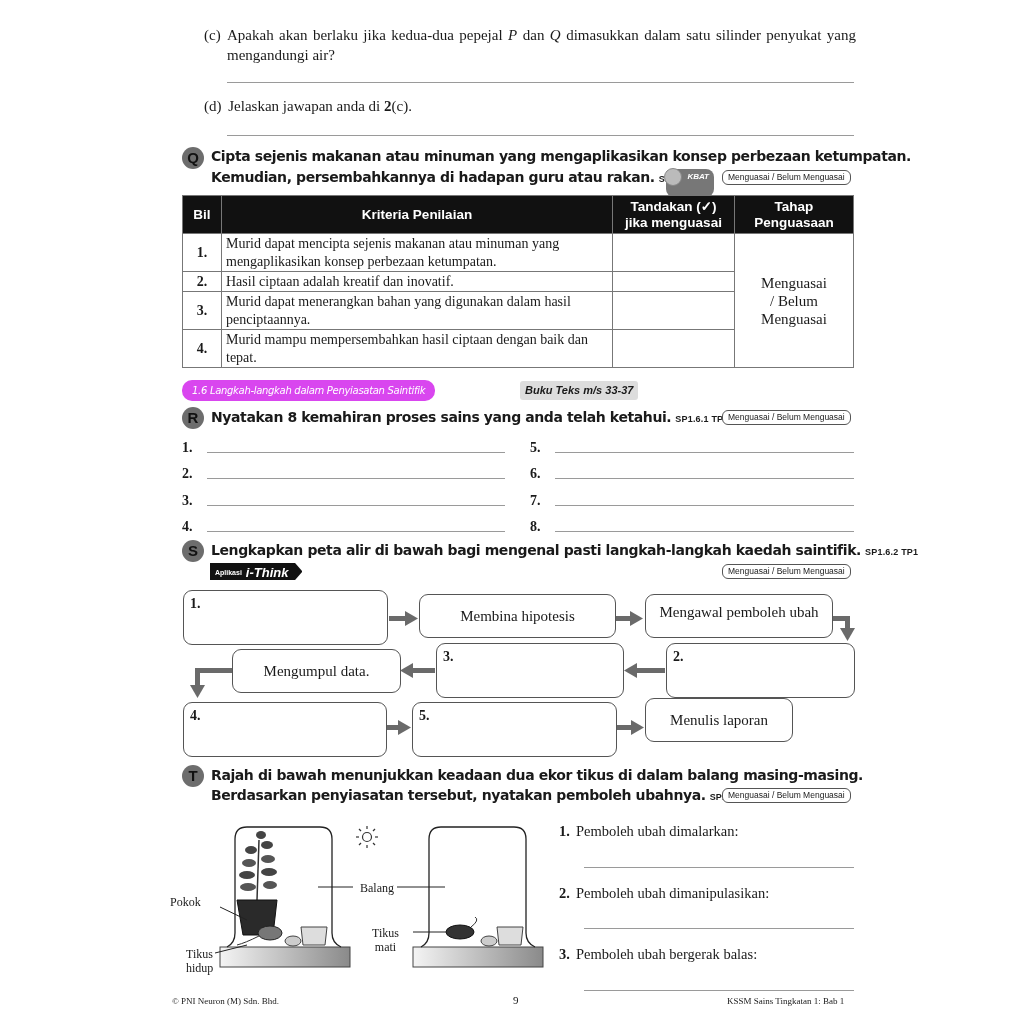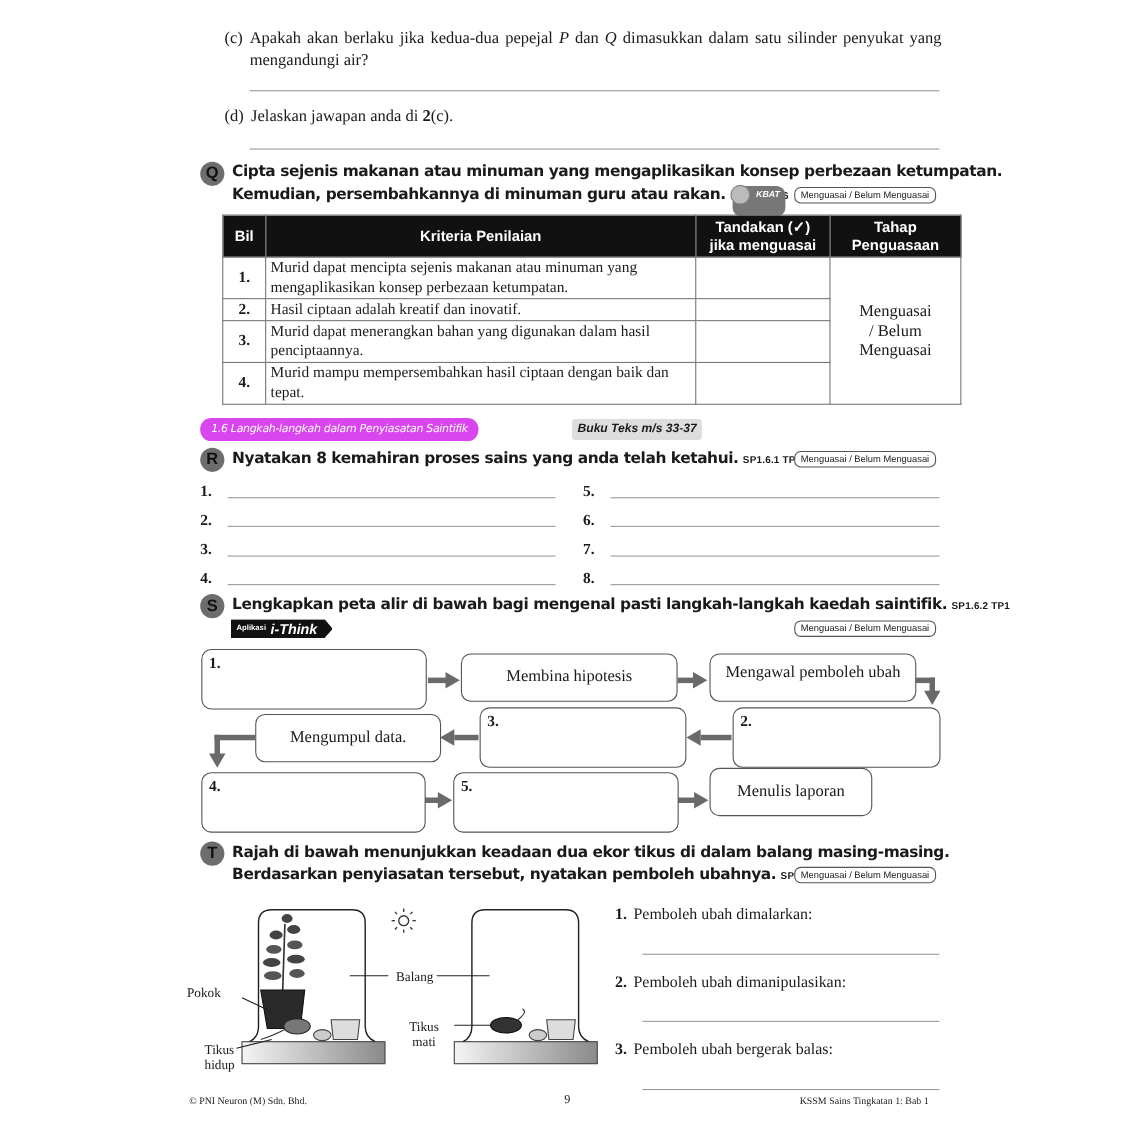--- a/index.html
+++ b/index.html
@@ -6,21 +6,21 @@
   body { width:1024px; height:1024px; position:relative; overflow:hidden; font-family:"Liberation Serif", serif; color:#1a1a1a; }
   .abs { position:absolute; }
   .serif { font-family:"Liberation Serif", serif; }
   .sans { font-family:"Liberation Sans", sans-serif; }
   .rule { position:absolute; height:0; border-top:1.5px solid #9a9a9a; }
   .q-text { font-size:15px; line-height:20px; }
   .heading { font-family:"DejaVu Sans", sans-serif; font-weight:bold; font-size:14px; letter-spacing:-0.4px; color:#1a1a1a; white-space:nowrap; }
   .qbadge { position:absolute; width:22px; height:22px; border-radius:50%; background:#6d6d6d; color:#111; font-family:"Liberation Sans", sans-serif; font-size:15px; font-weight:bold; text-align:center; line-height:22px; }
   .sp { font-family:"Liberation Sans", sans-serif; font-size:9px; font-weight:bold; letter-spacing:0.2px; margin-left:4px; }
   .pill { position:absolute; border:1px solid #555; border-radius:6px; font-family:"Liberation Sans", sans-serif; font-size:8.5px; padding:1px 5px; line-height:11px; background:#fff; white-space:nowrap; }
-  table.crit { position:absolute; left:182px; top:195px; width:672px; border-collapse:collapse; font-size:14px;margin-left:20px; }
+  table.crit { position:absolute; left:182px; top:195px; width:672px; border-collapse:collapse; font-size:14px; }
   table.crit th { background:#111; color:#fff; font-family:"Liberation Sans", sans-serif; font-weight:bold; font-size:13.5px; line-height:16px; border:1px solid #777; padding:2px 4px; height:33px; }
   table.crit td { border:1px solid #777; padding:0 4px; line-height:18px; vertical-align:middle; }
   table.crit td.bil { text-align:center; font-weight:bold; width:30px; }
   table.crit td.tahap { text-align:center; font-size:15px; line-height:18px; }
   .section-band { position:absolute; left:182px; top:380px; height:21px; background:#d946ef; border-radius:10px; color:#fff; font-family:"DejaVu Sans", sans-serif; font-style:italic; font-size:10px; line-height:21px; padding:0 10px; white-space:nowrap; letter-spacing:-0.3px; }
   .book-ref { position:absolute; left:520px; top:381px; height:19px; background:#ddd; font-family:"Liberation Sans", sans-serif; font-style:italic; font-weight:bold; font-size:11px; line-height:19px; padding:0 5px; border-radius:3px; }
   .numlbl { position:absolute; font-weight:bold; font-size:14px; }
   .fbox { position:absolute; border:1px solid #555; border-radius:9px; background:#fff; font-size:15px; }
   .fbox .n { position:absolute; left:6px; top:5px; font-weight:bold; font-size:14px; }
   .fbox .t { position:absolute; left:0; right:0; top:50%; transform:translateY(-50%); text-align:center; }
@@ -43,21 +43,21 @@
 
 <div class="abs serif q-text" style="left:204px; top:96px;">
   <span>(d)</span>
   <span style="margin-left:3px;">Jelaskan jawapan anda di <b>2</b>(c).</span>
 </div>
 <div class="rule" style="left:227px; top:135px; width:627px;"></div>
 
 <div class="qbadge" style="left:182px; top:147px;">Q</div>
 <div class="abs heading" style="left:211px; top:148px;">Cipta sejenis makanan atau minuman yang mengaplikasikan konsep perbezaan ketumpatan.</div>
 <div class="abs heading" style="left:211px; top:169px;">
-  <span>Kemudian, persembahkannya di minuman guru atau rakan.</span><span class="sp">SP1.5.6 TP6</span>
+  <span>Kemudian, persembahkannya di hadapan guru atau rakan.</span><span class="sp">SP1.5.6 TP6</span>
 </div>
 <div class="abs" style="left:666px; top:169px; width:48px; height:28px; background:#777; border-radius:8px; color:#fff; font-family:'Liberation Sans',sans-serif; font-size:8px; font-weight:bold; font-style:italic; line-height:15px; text-align:right; padding-right:5px; box-sizing:border-box;">
   <span class="abs" style="left:-2px; top:-1px; width:16px; height:16px; border-radius:50%; background:#bbb; border:1px solid #888;"></span>
   <span>KBAT</span>
 </div>
 <div class="pill" style="left:722px; top:170px;">Menguasai / Belum Menguasai</div>
 
 <table class="crit">
   <thead>
     <tr>

